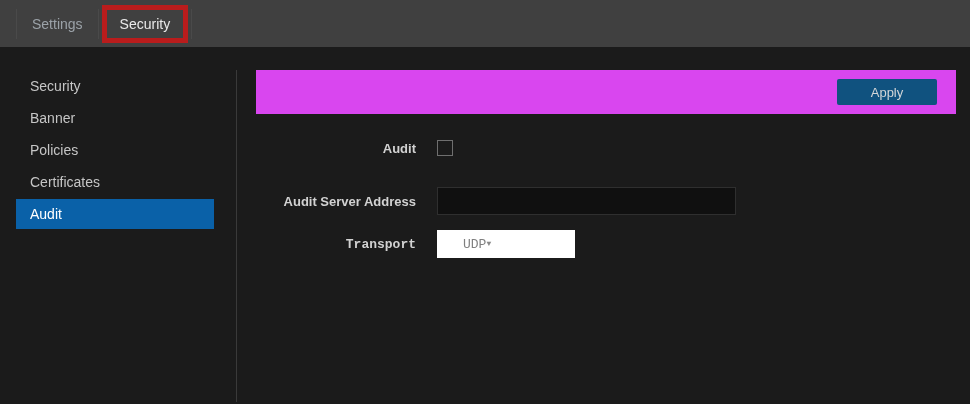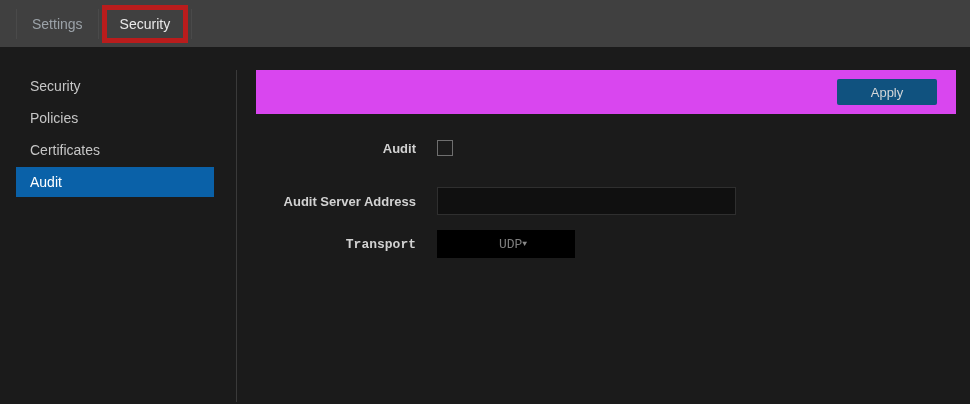--- a/index.html
+++ b/index.html
@@ -82,42 +82,43 @@
     cursor: pointer; flex: 0 0 14px;
   }
   .text-input {
     width: 299px; height: 28px; box-sizing: border-box;
     background: #101010; border: 1px solid #2f2f2f;
     color: #dddddd; font-size: 13px; padding: 0 8px;
     font-family: inherit; outline: none;
   }
   .select {
     width: 138px; height: 28px; box-sizing: border-box;
-    background: #000000;
-    display: flex; align-items: center; justify-content: center;
+    background: #ffffff;
+    display: flex; align-items: center; justify-content: flex-start;
     padding: 0 12px 0 26px; cursor: pointer;
   }
   .select-value { font-size: 13px; color: #7f7f7f; }
   .caret { font-size: 8px; color: #8a8a8a; line-height: 1; }
 </style>
 </head>
 <body>
 
 <div class="screen">
 
   <header class="topbar">
     <span class="tab-divider"></span>
     <div class="tab">Settings</div>
     <span class="tab-divider"></span>
     <div class="tab active">Security</div>
     <span class="tab-divider"></span>
   </header>
 
   <nav class="sidebar">
     <div class="side-item">Security</div>
+    <div class="side-item">Banner</div>
     <div class="side-item">Policies</div>
     <div class="side-item">Certificates</div>
     <div class="side-item selected">Audit</div>
   </nav>
 
   <div class="v-divider"></div>
 
   <main>
 
     <div class="toolbar">

